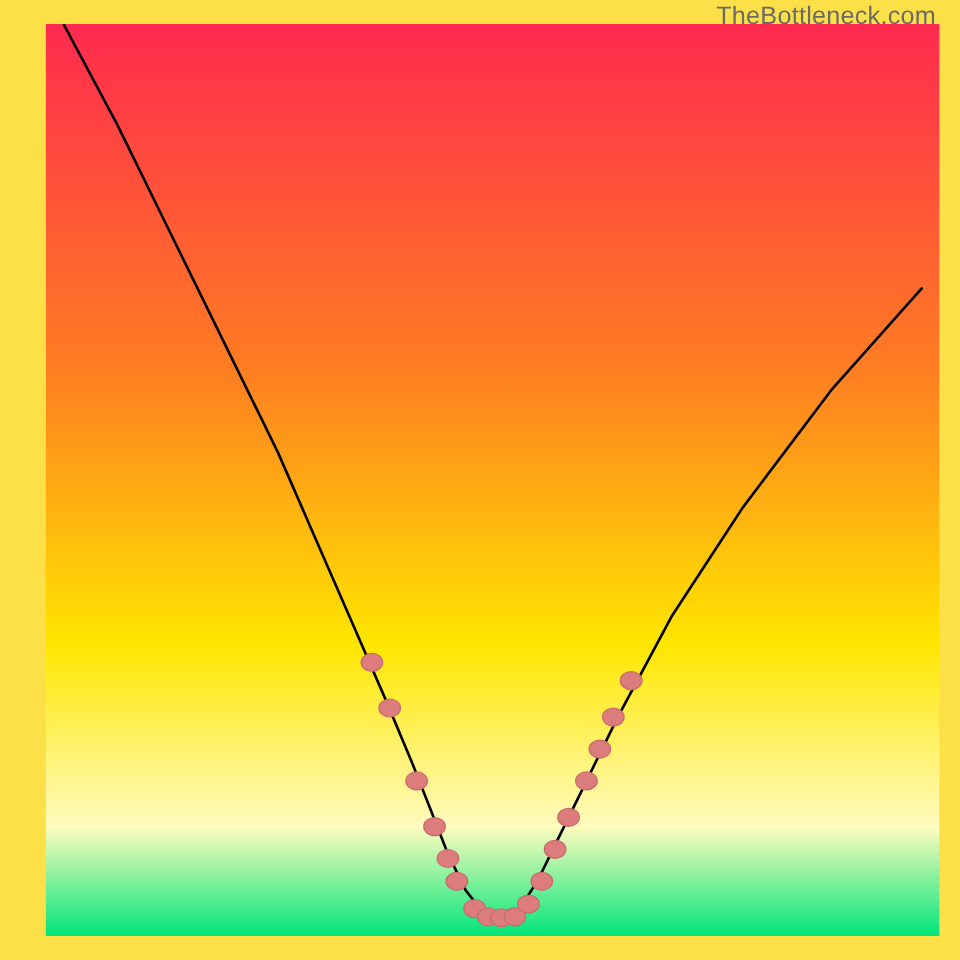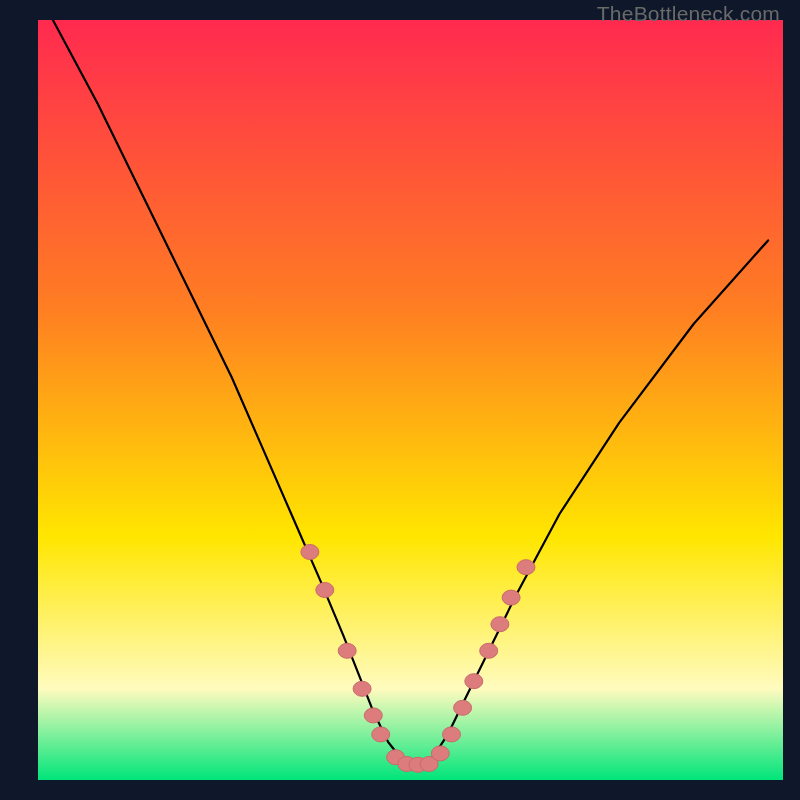--- a/index.html
+++ b/index.html
@@ -10,21 +10,21 @@
     overflow: hidden;
     background: #000;
     font-family: Arial, Helvetica, sans-serif;
   }
   .frame {
     position: absolute;
     top: 0;
     left: 0;
     width: 800px;
     height: 800px;
-    background: #0f172a;
+    background: #fde047;
   }
   .plot-area {
     position: absolute;
     top: 20px;
     left: 38px;
     width: 745px;
     height: 760px;
   }
   .watermark {
     position: absolute;

